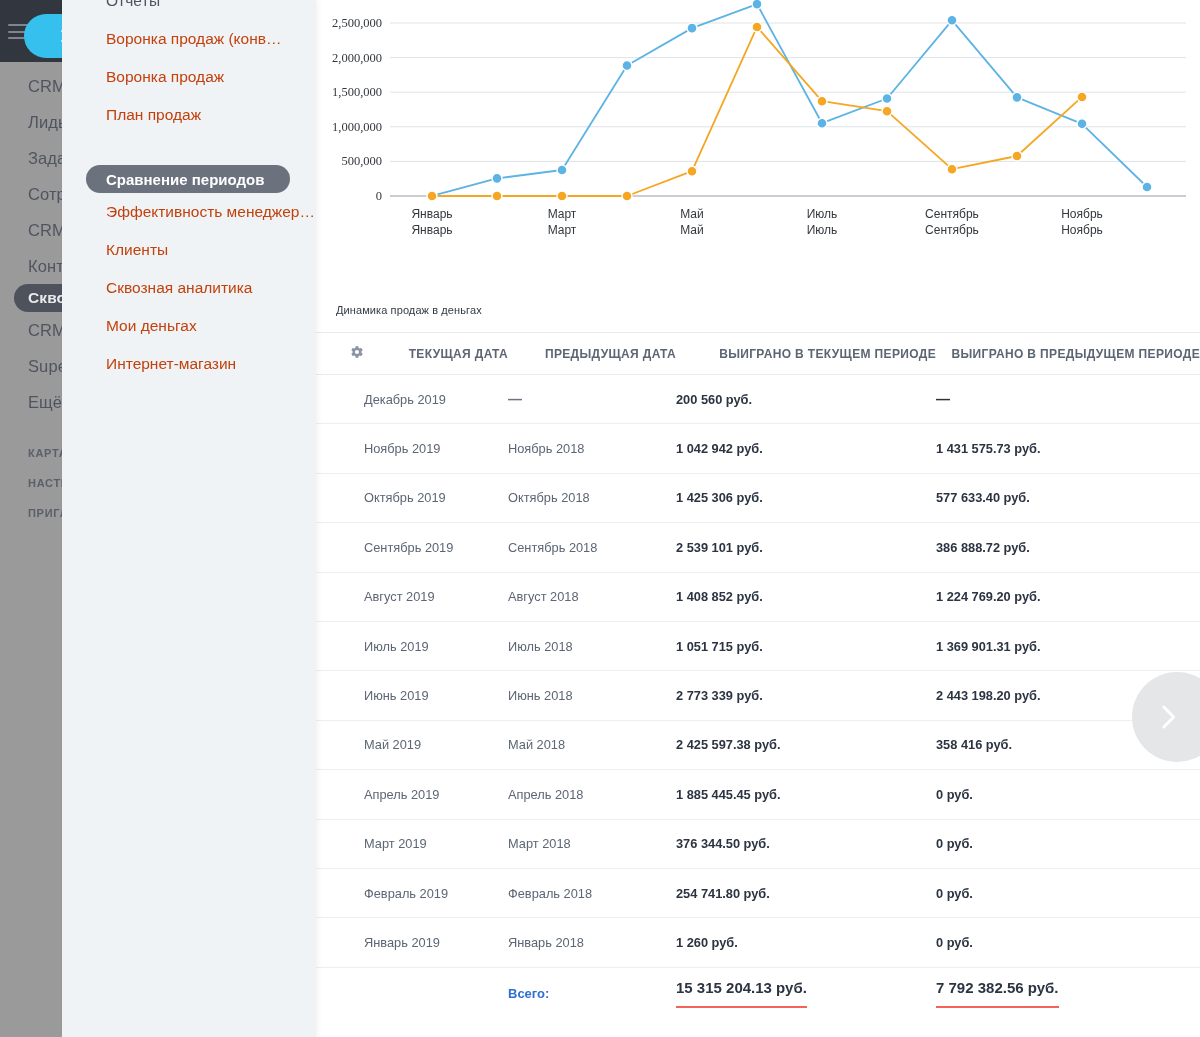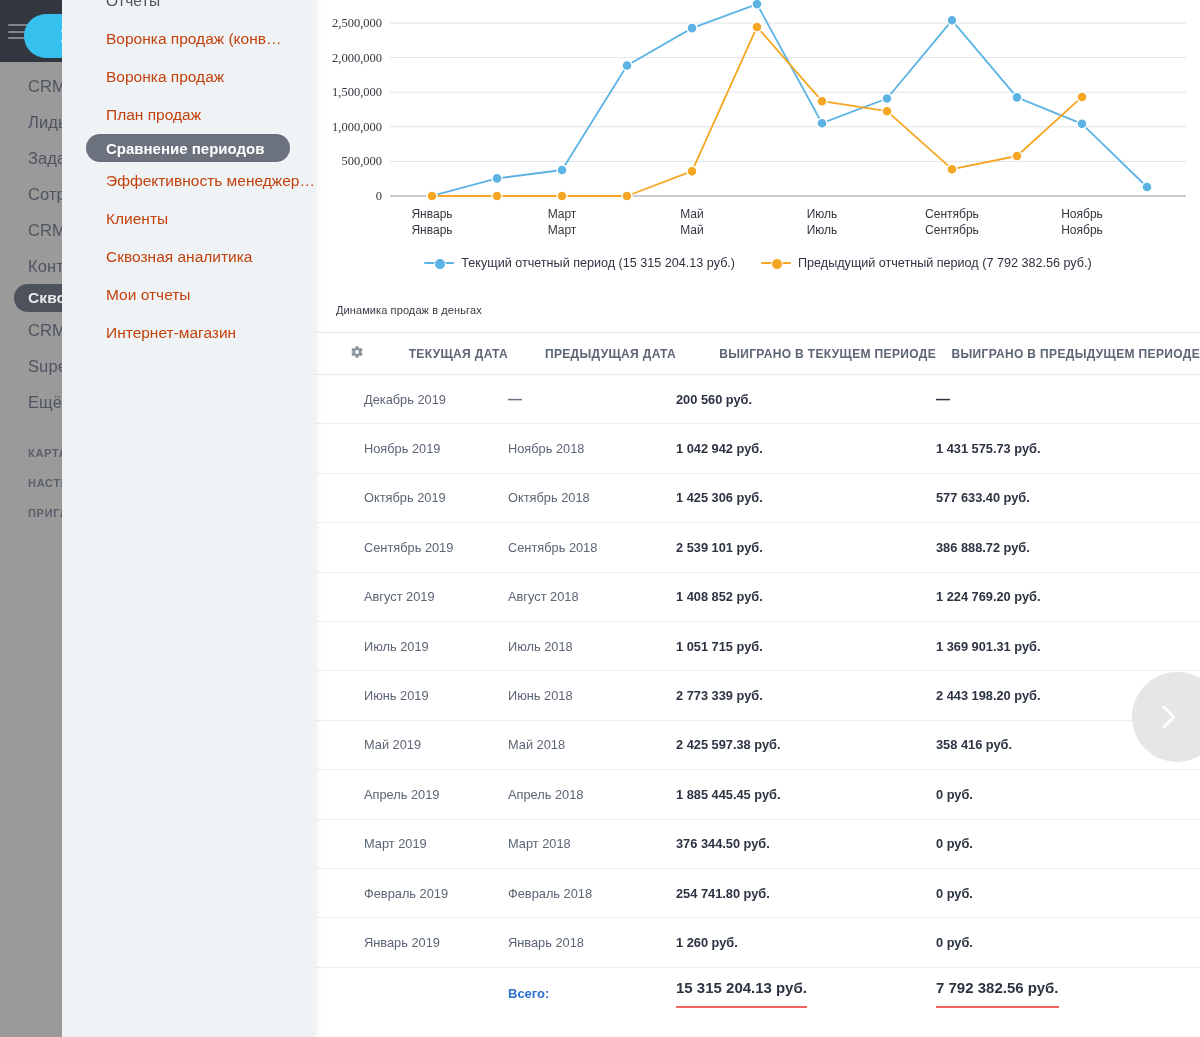--- a/index.html
+++ b/index.html
@@ -67,21 +67,21 @@
   }
   .panel-inner { position: absolute; left: 0; top: -18px; width: 254px; }
   .panel-item {
     height: 38px; display: flex; align-items: center;
     padding-left: 44px; color: #c2410c; font-size: 15.5px; white-space: nowrap;
   }
   .panel-item.clipped { color: #4c5361; overflow: hidden; }
   .panel-item.active {
     margin-left: 24px; margin-right: 26px; padding-left: 20px;
     height: 28px; background: #6b717d; border-radius: 14px;
-    color: #ffffff; font-weight: 700; font-size: 15px;
+    color: #ffffff; font-weight: 700; font-size: 15px; margin-top: 31px;
   }
 
   
   .main {
     position: absolute; left: 316px; top: 0; width: 884px; height: 1037px;
     background: #ffffff; z-index: 2; overflow: hidden;
   }
 
   
   .chart-wrap { position: relative; width: 884px; height: 248px; }
@@ -220,21 +220,21 @@
         <div class="panel-item">
           <span>Эффективность менеджер…</span>
         </div>
         <div class="panel-item">
           <span>Клиенты</span>
         </div>
         <div class="panel-item">
           <span>Сквозная аналитика</span>
         </div>
         <div class="panel-item">
-          <span>Мои отчеты</span>
+          <span>Мои деньгах</span>
         </div>
         <div class="panel-item">
           <span>Интернет-магазин</span>
         </div>
       </div>
   </div>
 
   <div class="main">
 
     <div class="chart-wrap">
@@ -284,36 +284,20 @@
           <circle cx="376" cy="171.1976128" r="5" fill="#f5a623" stroke="#ffffff" stroke-width="1.4"></circle>
           <circle cx="441" cy="26.930684559999975" r="5" fill="#f5a623" stroke="#ffffff" stroke-width="1.4"></circle>
           <circle cx="506" cy="101.202829348" r="5" fill="#f5a623" stroke="#ffffff" stroke-width="1.4"></circle>
           <circle cx="571" cy="111.24597136000001" r="5" fill="#f5a623" stroke="#ffffff" stroke-width="1.4"></circle>
           <circle cx="636" cy="169.227300576" r="5" fill="#f5a623" stroke="#ffffff" stroke-width="1.4"></circle>
           <circle cx="701" cy="156.02776871999998" r="5" fill="#f5a623" stroke="#ffffff" stroke-width="1.4"></circle>
           <circle cx="766" cy="96.93495948399999" r="5" fill="#f5a623" stroke="#ffffff" stroke-width="1.4"></circle>
         </svg>
     </div>
 
-    <div class="legend">
-      <div class="legend-item">
-        <span class="legend-mark">
-          <i style="background:#5cb3e4"></i>
-            <b style="background:#5cb3e4"></b>
-        </span>
-        <span class="legend-label">Текущий отчетный период (15 315 204.13 руб.)</span>
-      </div>
-      <div class="legend-item">
-        <span class="legend-mark">
-          <i style="background:#f5a623"></i>
-            <b style="background:#f5a623"></b>
-        </span>
-        <span class="legend-label">Предыдущий отчетный период (7 792 382.56 руб.)</span>
-      </div>
-    </div>
 
     <div class="table-block">
       <div class="table-title">Динамика продаж в деньгах</div>
       <table class="tbl">
         <colgroup>
           <col class="col-gear">
             <col class="col-cur">
             <col class="col-prev">
             <col class="col-winc">
             <col class="col-winp">

